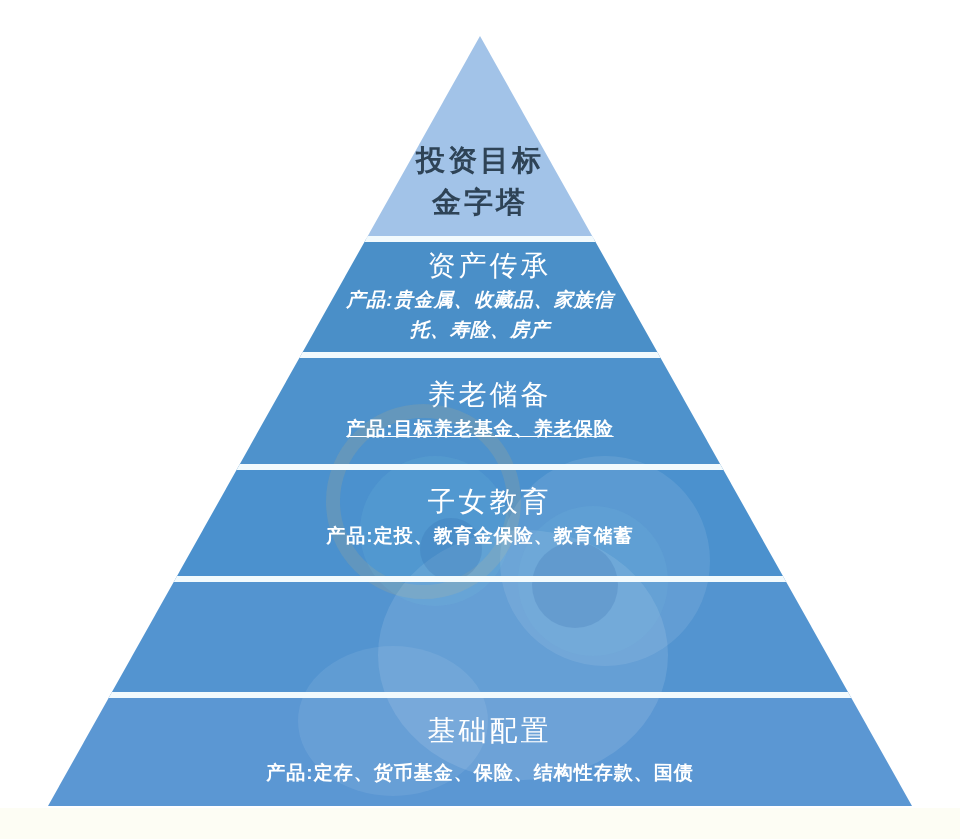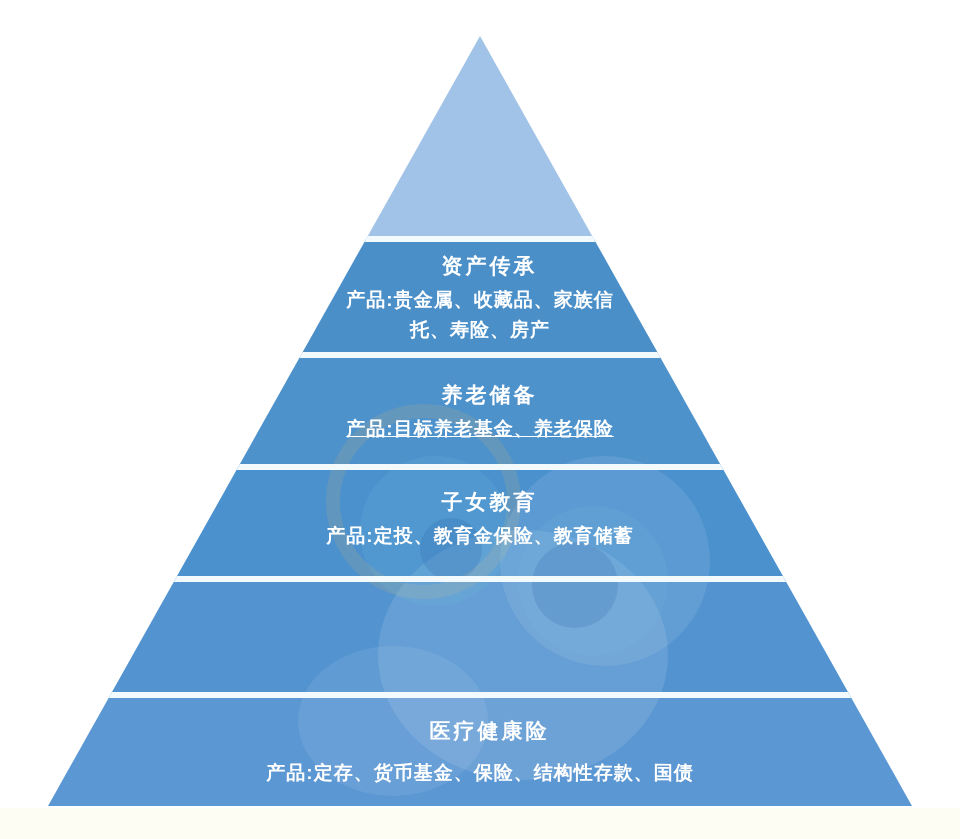--- a/index.html
+++ b/index.html
@@ -76,39 +76,39 @@
   }
   .apex-text {
     top: 90px; height: 110px;
     font-size: 29px;
     font-weight: bold;
     line-height: 42px;
     letter-spacing: 3px;
   }
   .lvl-text { color: #ffffff; }
   .lvl-text .lvl-title {
-    font-size: 21px;
-    font-weight: bold;
+    font-size: 28px;
+    font-weight: normal;
     letter-spacing: 3px;
     line-height: 32px;
     margin-bottom: 3px;
     margin-left: 19px;
   }
   .lvl-text .lvl-products {
     font-size: 19px;
     font-weight: bold;
     line-height: 30px;
     letter-spacing: 1px;
   }
   .t-l2 { top: 206px; height: 110px; }
   .t-l3 { top: 322px; height: 106px; }
   .t-l4 { top: 434px; height: 96px; }
   .t-l5 { top: 546px; height: 110px; }
   .t-l6 { top: 662px; height: 106px; }
-  .t-l2 .lvl-products { max-width: 286px; }
+  .t-l2 .lvl-products { max-width: 286px; font-style: italic; }
   .t-l3 .lvl-products { max-width: 420px; text-decoration: underline; }
   .t-l4 .lvl-products { max-width: 520px; text-align: center; }
   .t-l5 .lvl-products { max-width: 560px; }
   .t-l6 .lvl-products { max-width: 700px; margin-top: 8px; }
 </style>
 </head>
 <body>
 
 <div class="stage">
 
@@ -134,35 +134,37 @@
       <div class="wm wm-wing"></div>
     </div>
 
     <div class="gap gap-1" style="background-color: rgb(242, 250, 253);"></div>
     <div class="gap gap-2" style="background-color: rgb(242, 250, 253);"></div>
     <div class="gap gap-3" style="background-color: rgb(242, 250, 253);"></div>
     <div class="gap gap-4" style="background-color: rgb(242, 250, 253);"></div>
     <div class="gap gap-5" style="background-color: rgb(242, 250, 253);"></div>
 
     <div class="text-layer apex-text" style="color: rgb(46, 67, 86);">
+      <div>投资目标</div>
+      <div>金字塔</div>
     </div>
 
     <div class="text-layer lvl-text t-l2">
       <div class="lvl-title">资产传承</div>
       <div class="lvl-products">产品:贵金属、收藏品、家族信托、寿险、房产</div>
     </div>
     <div class="text-layer lvl-text t-l3">
       <div class="lvl-title">养老储备</div>
       <div class="lvl-products">产品:目标养老基金、养老保险</div>
     </div>
     <div class="text-layer lvl-text t-l4">
       <div class="lvl-title">子女教育</div>
       <div class="lvl-products">产品:定投、教育金保险、教育储蓄</div>
     </div>
     <div class="text-layer lvl-text t-l5">
     </div>
     <div class="text-layer lvl-text t-l6">
-      <div class="lvl-title">医疗健康险</div>
+      <div class="lvl-title">基础配置</div>
       <div class="lvl-products">产品:定存、货币基金、保险、结构性存款、国债</div>
     </div>
 
   </div>
 </div>
 
 </body></html>

